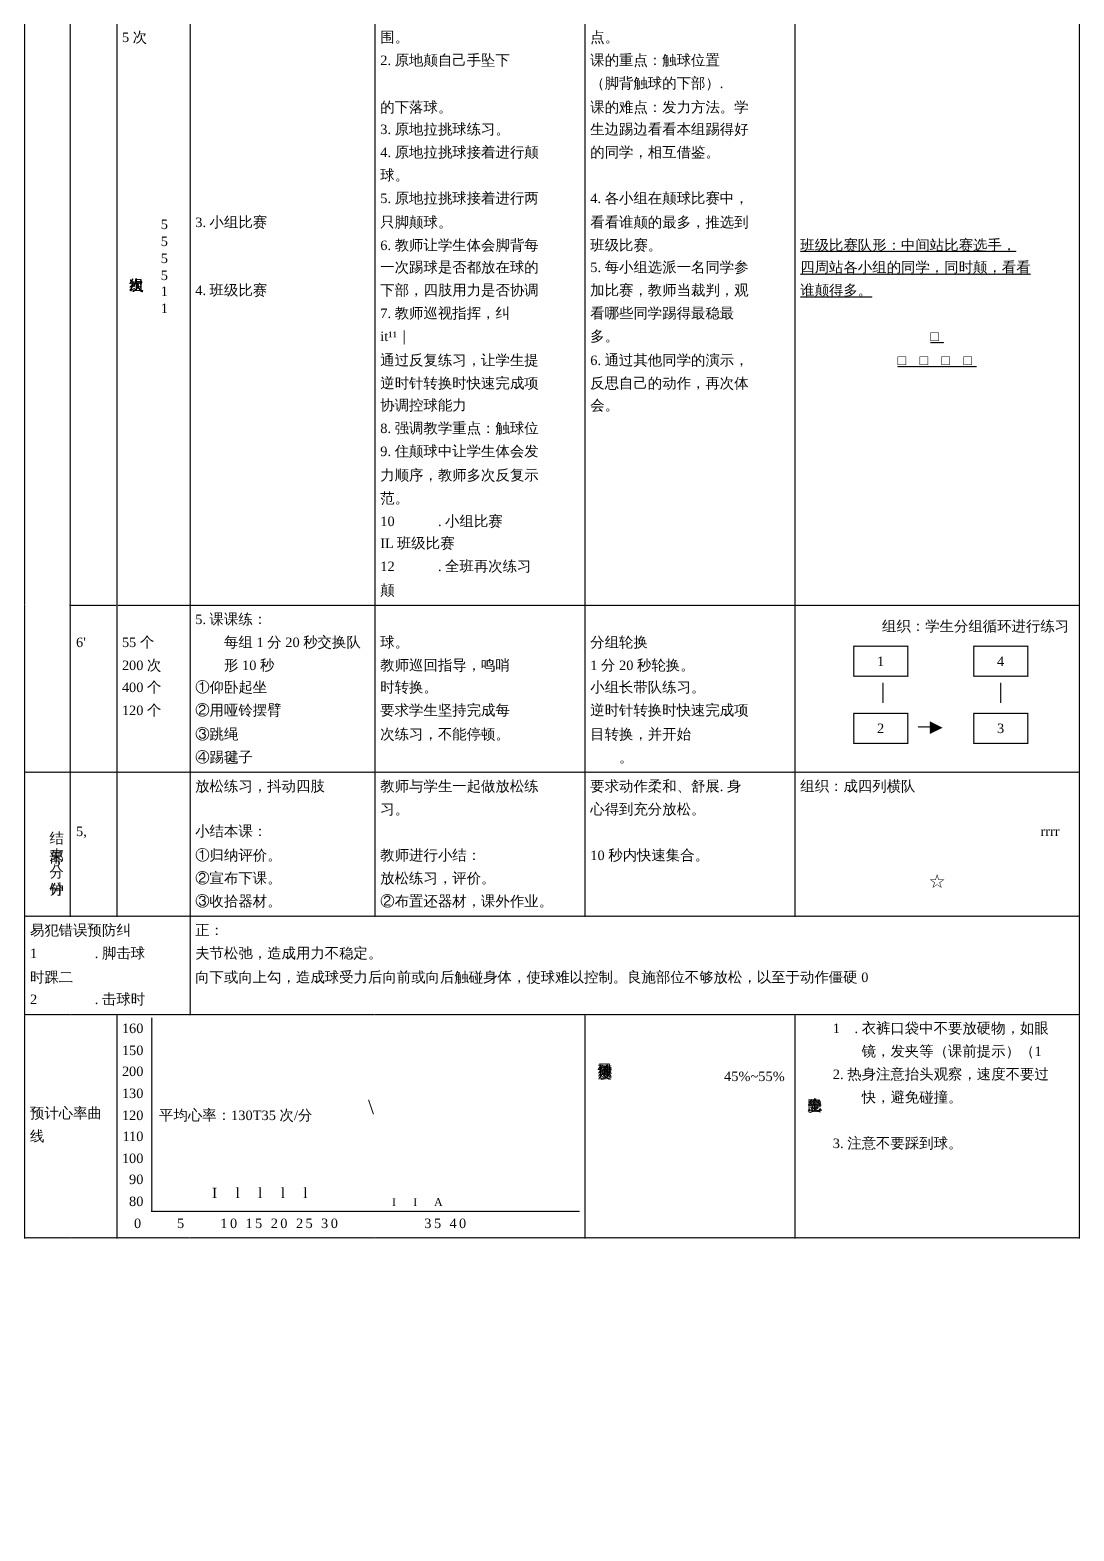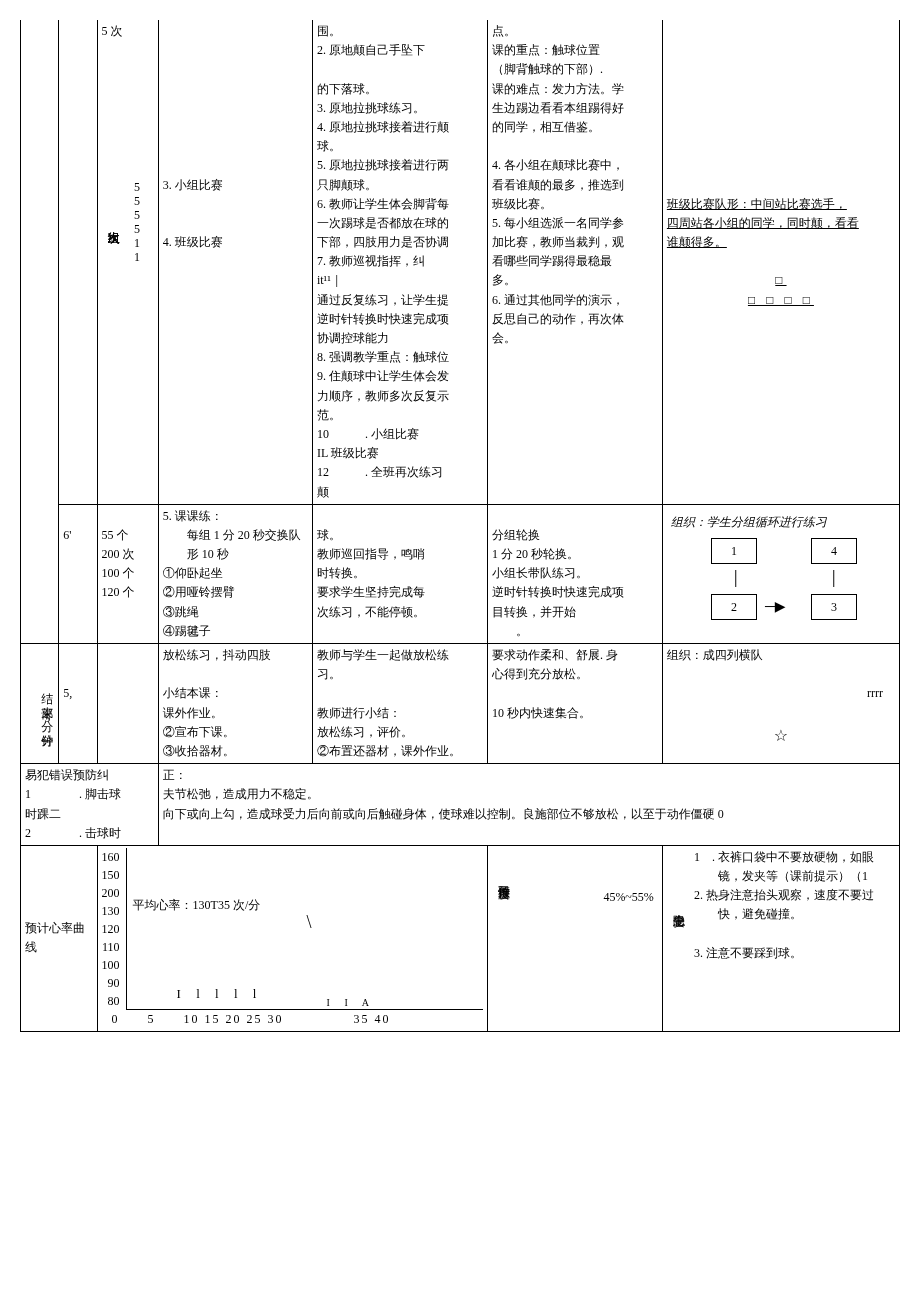--- a/index.html
+++ b/index.html
@@ -159,21 +159,21 @@
   </tr>
 
   <tr>
     <td>
       <br><span>6'</span>
     </td>
     <td>
       <br>
       <div>55 个</div>
       <div>200 次</div>
-      <div>100 个</div>
+      <div>400 个</div>
       <div>120 个</div>
     </td>
     <td>
       <div>5. 课课练：</div>
       <div>　　每组 1 分 20 秒交换队</div>
       <div>　　形 10 秒</div>
       <div>①仰卧起坐</div>
       <div>②用哑铃摆臂</div>
       <div>③跳绳</div>
       <div>④踢毽子</div>
@@ -189,21 +189,21 @@
     <td>
       <br>
       <div>分组轮换</div>
       <div>1 分 20 秒轮换。</div>
       <div>小组长带队练习。</div>
       <div>逆时针转换时快速完成项</div>
       <div>目转换，并开始</div>
       <div>　　。</div>
     </td>
     <td class="diagram-area">
-      <div style="text-align:left;font-style:italic;">组织：学生分组循环进行练习</div>
+      <div style="text-align:right;">组织：学生分组循环进行练习</div>
       <div class="cycle-boxes">
         <div class="cbox c1">1</div>
         <div class="cbox c4">4</div>
         <div class="cbox c2">2</div>
         <div class="cbox c3">3</div>
         <div class="arrow a14d">│</div>
         <div class="arrow a34u">│</div>
         <div class="arrow a23">
           ─<span>▶</span>
         </div>
@@ -214,21 +214,21 @@
   <tr>
     <td class="vertical-text">结 束部 分5分钟</td>
     <td>
       <br><br><span>5,</span>
     </td>
     <td></td>
     <td>
       <div>放松练习，抖动四肢</div>
       <br>
       <div>小结本课：</div>
-      <div>课外作业。</div>
+      <div>①归纳评价。</div>
       <div>②宣布下课。</div>
       <div>③收拾器材。</div>
     </td>
     <td>
       <div>教师与学生一起做放松练</div>
       <div>习。</div>
       <br>
       <div>教师进行小结：</div>
       <div>放松练习，评价。</div>
       <div>②布置还器材，课外作业。</div>
@@ -273,21 +273,21 @@
           <div>150</div>
           <div>200</div>
           <div>130</div>
           <div>120</div>
           <div>110</div>
           <div>100</div>
           <div>90</div>
           <div>80</div>
         </div>
         <div style="flex:1; border-left:1px solid #000; border-bottom:1px solid #000; position:relative; min-height:150px;">
-          <div style="position:absolute; left:6px; top:48px;">平均心率：130T35 次/分</div>
+          <div style="position:absolute; left:6px; top:72px;">平均心率：130T35 次/分</div>
           <div style="position:absolute; left:180px; top:60px; font-size:18px;">\</div>
           <div style="position:absolute; left:50px; bottom:4px; font-size:13px; letter-spacing:6px;">I l l l l</div>
           <div style="position:absolute; left:200px; bottom:-2px; font-size:10px; letter-spacing:6px;">I I A</div>
         </div>
       </div>
       <div class="xaxis">0　　5　　10 15 20 25 30　　　　　35 40</div>
     </td>
     <td>
       <div style="display:flex; height:100%;justify-content:space-between;">
         <div class="vertical-text" style="align-self:center;">预计练习密度</div>

